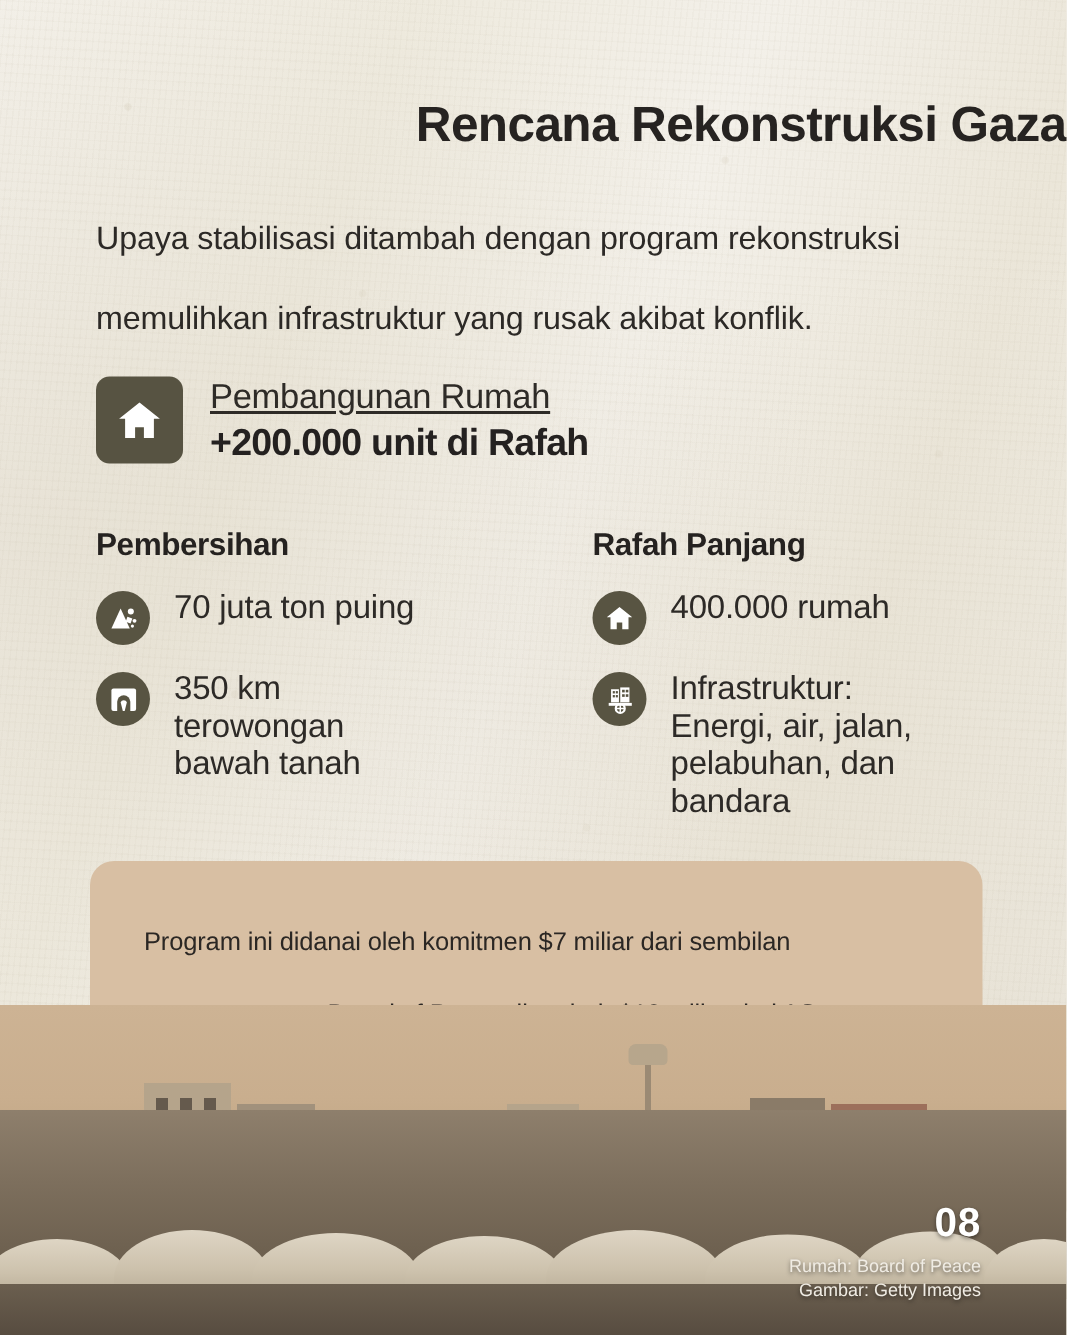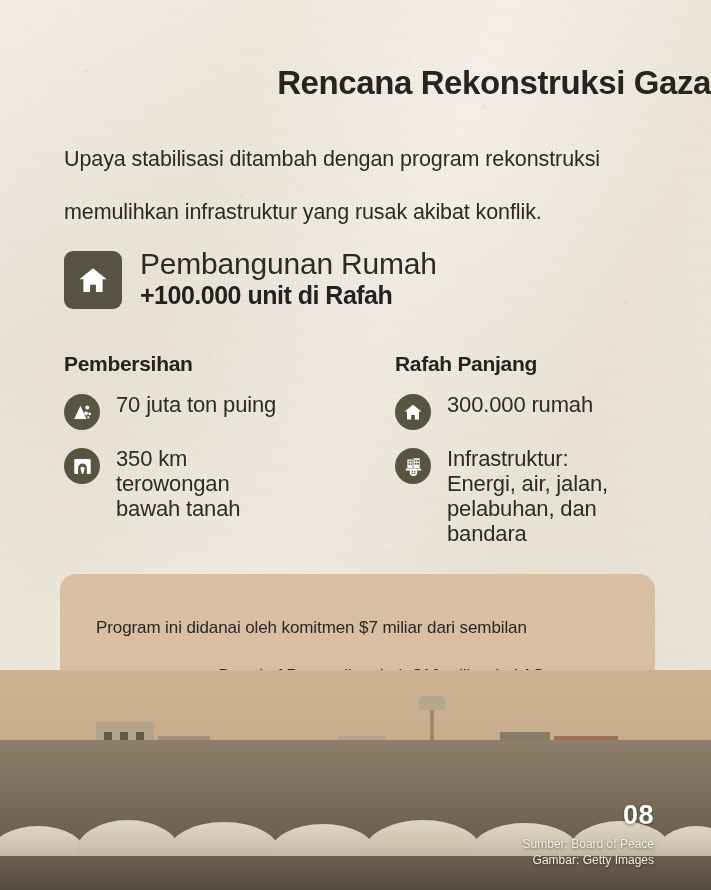--- a/index.html
+++ b/index.html
@@ -56,21 +56,21 @@
 
   
   .hl { position:absolute; left:64px; top:249px; display:flex; align-items:center; gap:18px; }
   .hl-badge {
     width:58px; height:58px; border-radius:9px;
     background:#575342;
     display:flex; align-items:center; justify-content:center;
     flex:0 0 auto;
   }
   .hl-text { display:flex; flex-direction:column; gap:0px; }
-  .hl-label { font-size:30px; color:#2e2b27; line-height:30px; letter-spacing:-.2px; }
+  .hl-label { font-size:23px; color:#2e2b27; line-height:30px; letter-spacing:-.2px;text-decoration:underline; }
   .hl-value { font-size:25px; font-weight:700; color:#242120; line-height:32px; letter-spacing:-.5px; }
 
   
   .cols { position:absolute; left:64px; top:352px; width:600px; display:flex; }
   .col { width:272px; }
   .col.right { margin-left:62px; }
   .col-head {
     font-size:21px; font-weight:700; color:#252220;
     letter-spacing:-.3px; margin-bottom:16px;
   }
@@ -291,21 +291,21 @@
     </div>
 
     <div class="hl">
       <div class="hl-badge">
         <svg width="32" height="32" viewBox="0 0 24 24" fill="#ffffff" aria-hidden="true">
           <path d="M12 3.2 1.8 11.4h3.0V21h5.0v-5.4h4.4V21h5.0v-9.6h3.0z"></path>
         </svg>
       </div>
       <div class="hl-text">
         <div class="hl-label">Pembangunan Rumah</div>
-        <div class="hl-value">+100.000 unit di Rafah</div>
+        <div class="hl-value">+200.000 unit di Rafah</div>
       </div>
     </div>
 
     <div class="cols">
 
       <div class="col">
         <div class="col-head">Pembersihan</div>
 
         <div class="item">
           <div class="item-badge">
@@ -336,21 +336,21 @@
 
       <div class="col right">
         <div class="col-head">Rafah Panjang</div>
 
         <div class="item">
           <div class="item-badge">
             <svg width="20" height="20" viewBox="0 0 24 24" fill="#ffffff" aria-hidden="true">
               <path d="M12 3.2 1.8 11.4h3.0V21h5.0v-5.4h4.4V21h5.0v-9.6h3.0z"></path>
             </svg>
           </div>
-          <div class="item-text">300.000 rumah</div>
+          <div class="item-text">400.000 rumah</div>
         </div>
 
         <div class="item">
           <div class="item-badge">
             <svg width="21" height="21" viewBox="0 0 24 24" aria-hidden="true">
               <rect x="5.0" y="4.0" width="6.0" height="10.0" fill="#ffffff"></rect>
               <rect x="12.0" y="2.6" width="7.0" height="11.4" fill="#ffffff"></rect>
               <rect x="6.3" y="5.4" width="1.6" height="1.8" fill="#585442"></rect>
               <rect x="8.6" y="5.4" width="1.6" height="1.8" fill="#585442"></rect>
               <rect x="6.3" y="8.4" width="1.6" height="1.8" fill="#585442"></rect>
@@ -368,17 +368,17 @@
 Energi, air, jalan,
 pelabuhan, dan bandara</div>
         </div>
       </div>
 
     </div>
   </div>
 
   <div class="pagenum">08</div>
   <div class="credits">
-    <div class="credit-line">Sumber: Board of Peace</div>
+    <div class="credit-line">Rumah: Board of Peace</div>
     <div class="credit-line">Gambar: Getty Images</div>
   </div>
 
 </div>
 
 </body></html>

